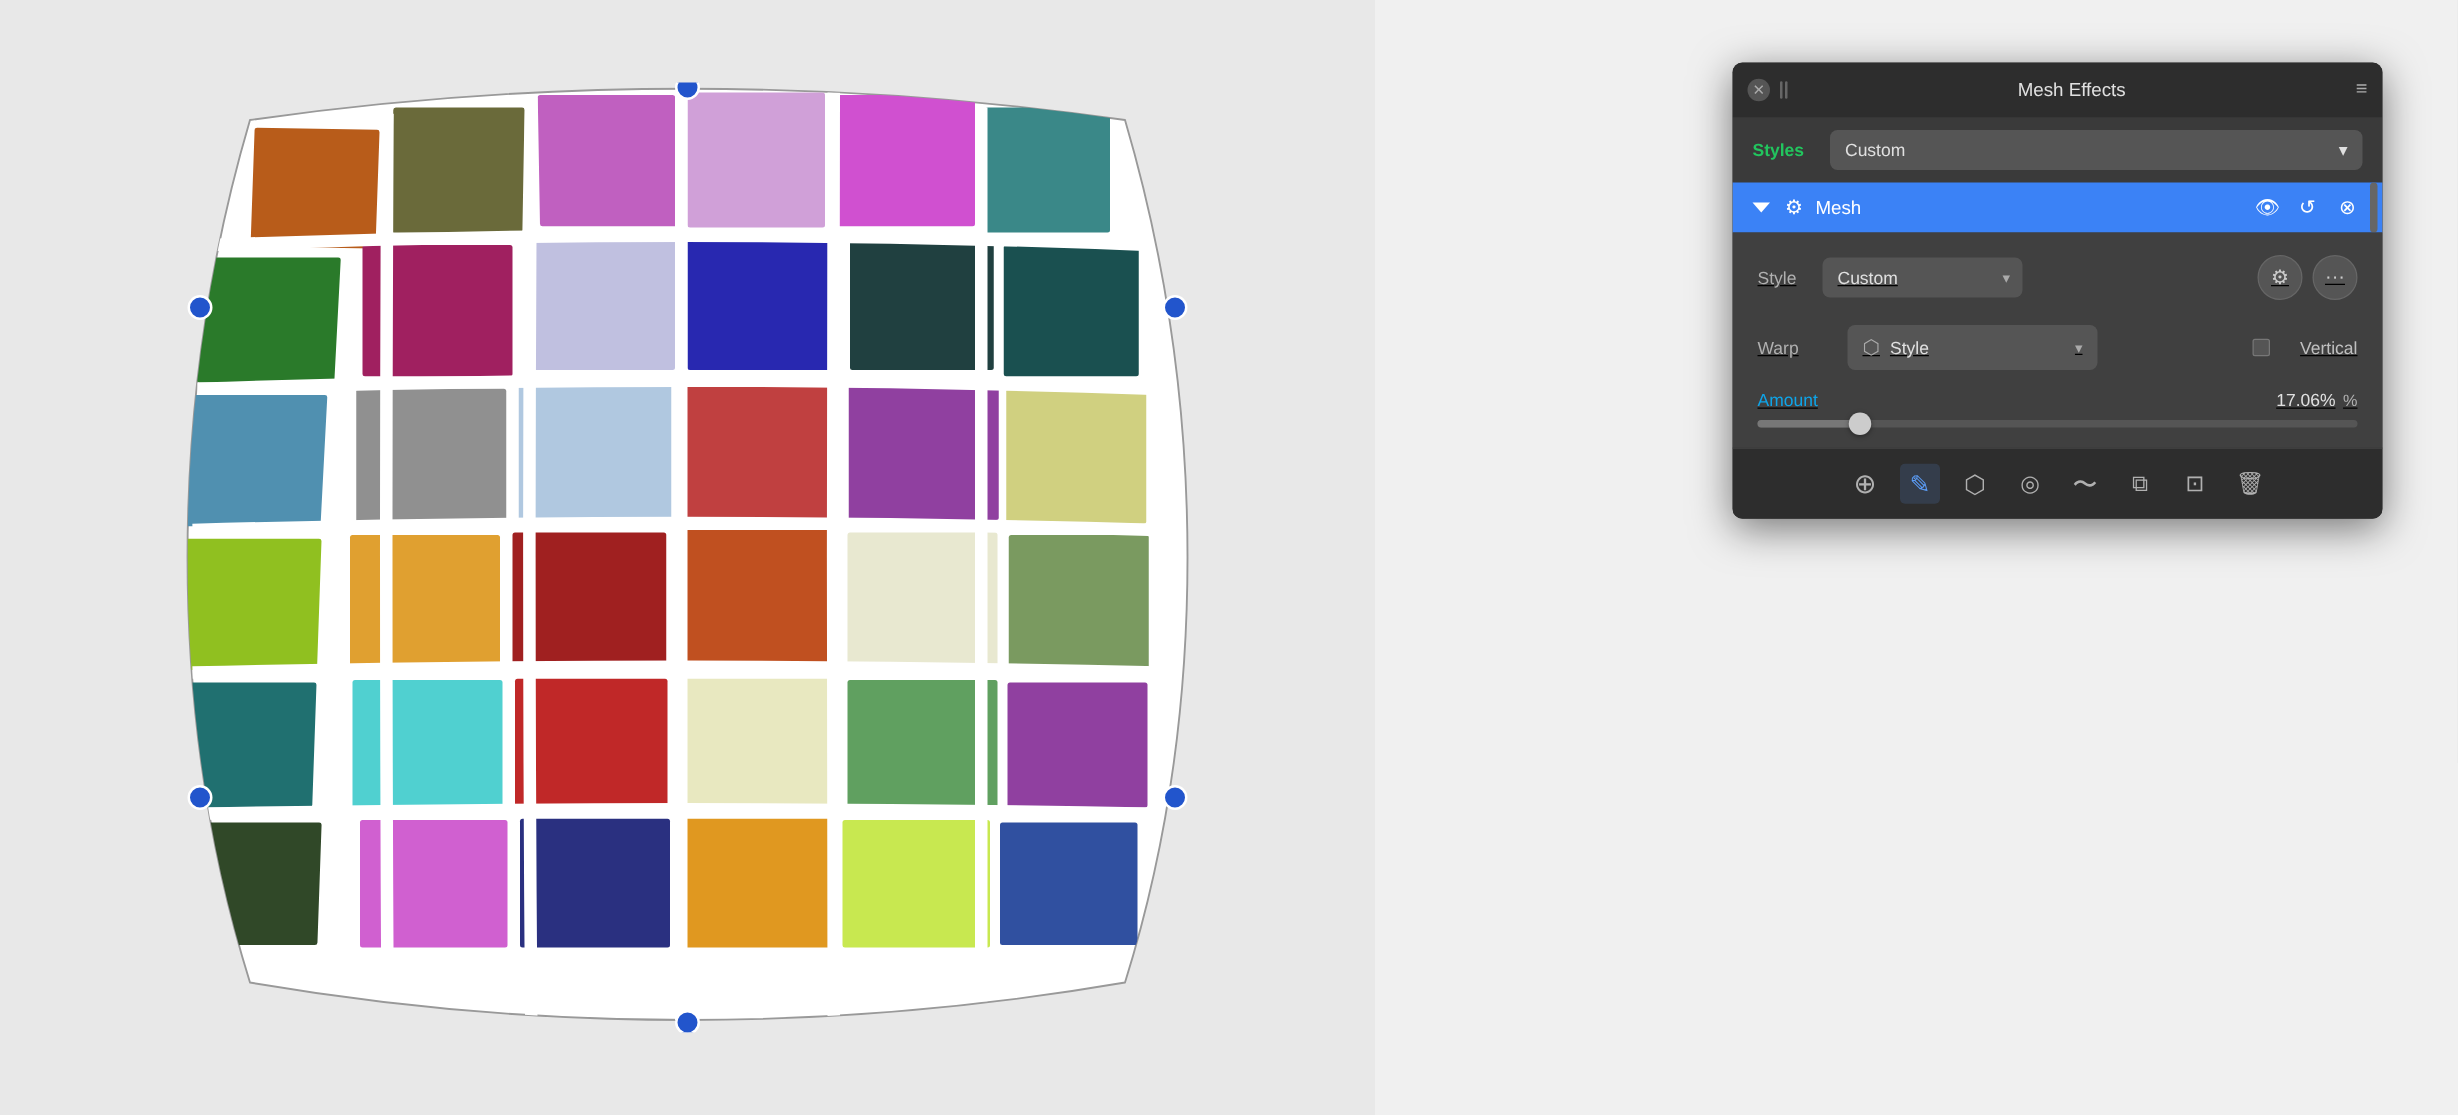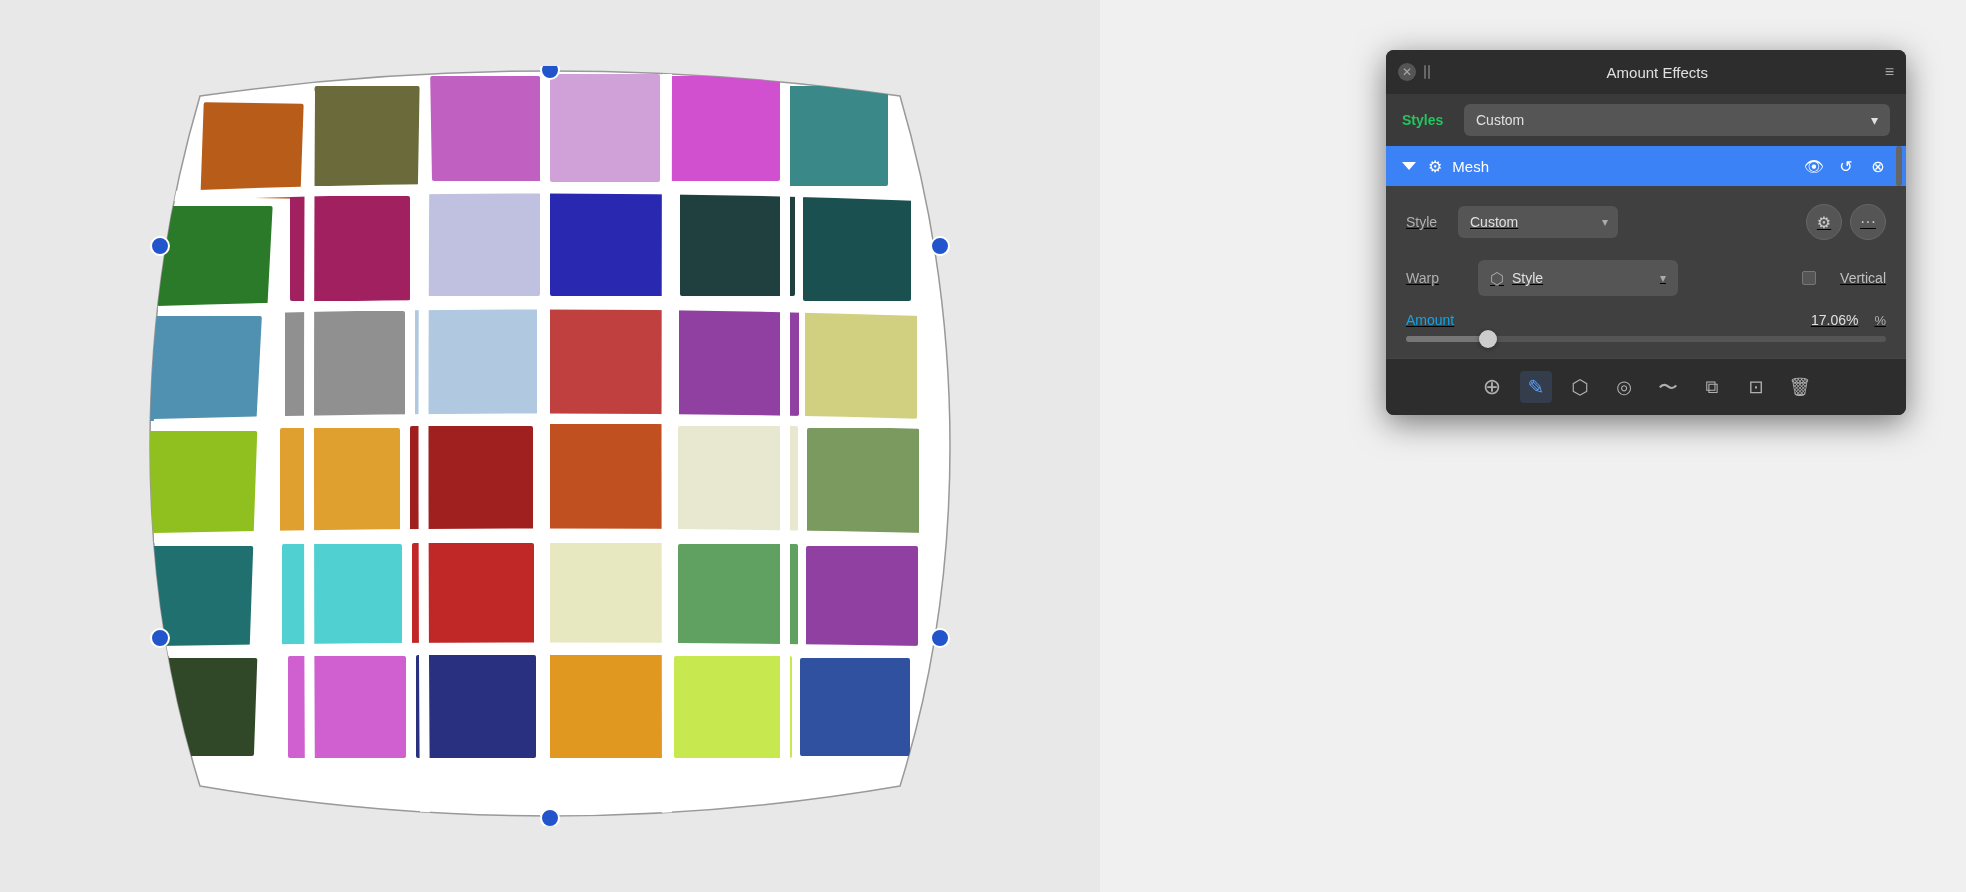--- a/index.html
+++ b/index.html
@@ -378,21 +378,21 @@
     }
 
     .amount-label {
       color: #0ea5e9;
       font-size: 14px;
     }
 
     .amount-value-area {
       display: flex;
       align-items: center;
-      gap: 16px;
+      gap: 6px;
     }
 
     .amount-value {
       color: #e0e0e0;
       font-size: 14px;
     }
 
     .amount-pct {
       color: #b0b0b0;
       font-size: 13px;
@@ -529,21 +529,21 @@
 </div>
 
 <div class="shape-effects-panel" style="position:absolute; right:60px; top:50px; width:520px;">
 
   <div class="panel-titlebar">
     <button class="panel-close-btn">✕</button>
     <div class="panel-grip">
       <span></span>
         <span></span>
     </div>
-    <div class="panel-title">Amount Effects</div>
+    <div class="panel-title">Mesh Effects</div>
     <button class="panel-menu-btn">≡</button>
   </div>
 
   <div class="styles-row">
     <span class="styles-label">Styles</span>
     <div class="styles-dropdown">
       <span>Custom</span>
       <span>▾</span>
     </div>
   </div>

